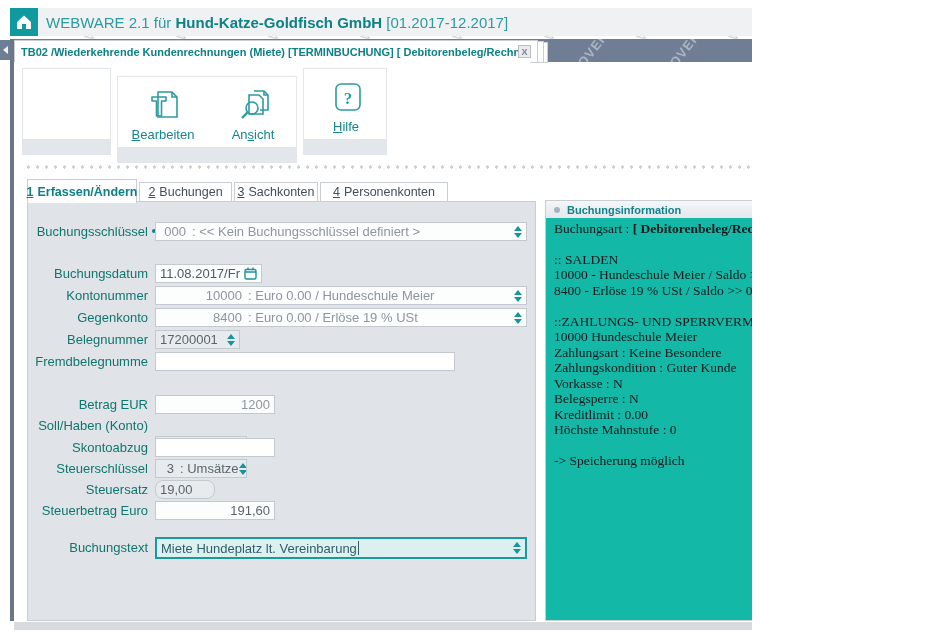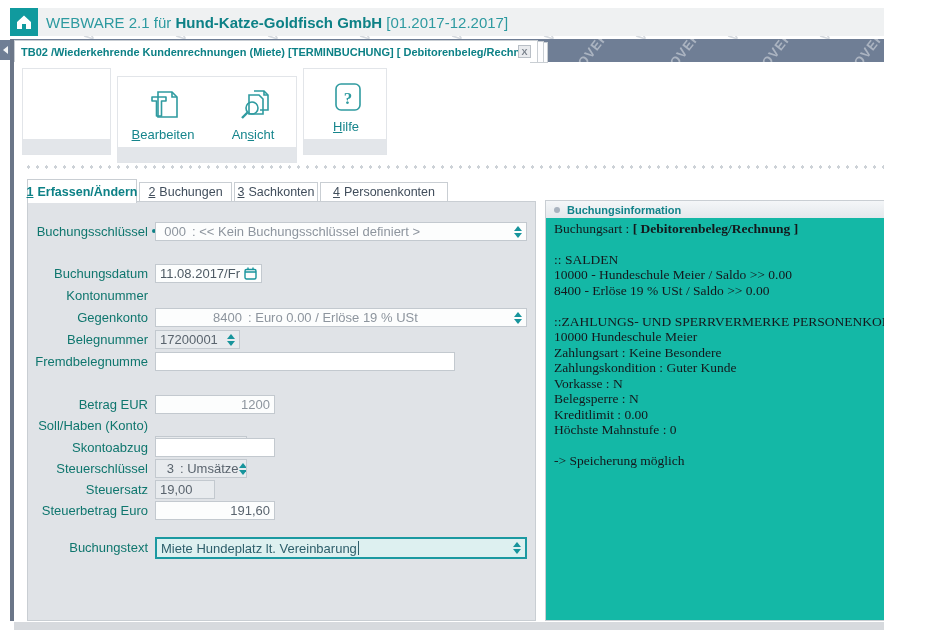--- a/index.html
+++ b/index.html
@@ -1,16 +1,16 @@
 <!DOCTYPE html>
 <html><head>
 <meta charset="utf-8">
 <style>
   html,body{margin:0;padding:0;background:#fff;}
-  .page{position:relative;width:884px;height:636px;background:#fff;overflow:hidden;
+  .page{position:relative;width:752px;height:636px;background:#fff;overflow:hidden;
         font-family:"Liberation Sans",sans-serif;text-decoration:underline;-webkit-font-smoothing:antialiased;}
   .abs{position:absolute;}
 
   
   .home-btn{left:10px;top:8px;width:28px;height:28px;background:#109a9e;z-index:5;
             display:flex;align-items:center;justify-content:center;cursor:pointer;}
   .titlebar{left:38px;top:8px;width:896px;height:28px;background:#eff1f2;z-index:4;
             display:flex;align-items:center;padding-left:8px;box-sizing:border-box;
             font-size:15px;color:#2d9aa0;white-space:pre;}
   .titlebar .company{font-weight:bold;color:#0d8186;}
@@ -217,20 +217,28 @@
     <span>11.08.2017/Fr</span>
     <svg width="13" height="13" viewBox="0 0 13 13" style="margin-left:auto;">
       <g fill="none" stroke="#17949c" stroke-width="1.4">
         <rect x="1" y="2.5" width="11" height="9.5" rx="1.5"></rect>
           <path d="M4 0.5 V3 M9 0.5 V3 M1 5 H12"></path>
       </g>
     </svg>
   </div>
 
   <div class="abs flabel" style="top:288px;">Kontonummer</div>
+  <div class="abs field" style="top:286px;width:372px;">
+    <span class="num" style="width:82px;">10000</span>
+    <span>: Euro 0.00 / Hundeschule Meier</span>
+    <span class="spin">
+        <i class="up"></i>
+        <i class="dn"></i>
+      </span>
+  </div>
 
   <div class="abs flabel" style="top:310px;">Gegenkonto</div>
   <div class="abs field" style="top:308px;width:372px;">
     <span class="num" style="width:82px;">8400</span>
     <span>: Euro 0.00 / Erlöse 19 % USt</span>
     <span class="spin">
         <i class="up"></i>
         <i class="dn"></i>
       </span>
   </div>
@@ -269,21 +277,21 @@
   <div class="abs field gray" style="top:459px;width:92px;">
     <span class="num" style="width:14px;">3</span>
     <span>: Umsätze</span>
     <span class="spin">
         <i class="up"></i>
         <i class="dn"></i>
       </span>
   </div>
 
   <div class="abs flabel" style="top:482px;">Steuersatz</div>
-  <div class="abs field gray" style="top:480px;width:60px;">
+  <div class="abs field gray" style="top:480px;width:60px;border-radius:8px;">
     <span>19,00</span>
   </div>
 
   <div class="abs flabel" style="top:503px;">Steuerbetrag Euro</div>
   <div class="abs field r" style="top:501px;width:120px;color:#5a646e;">
     <span>191,60</span>
   </div>
 
   <div class="abs flabel" style="top:540px;">Buchungstext</div>
   <div class="abs field active-field" style="top:537px;width:372px;">

